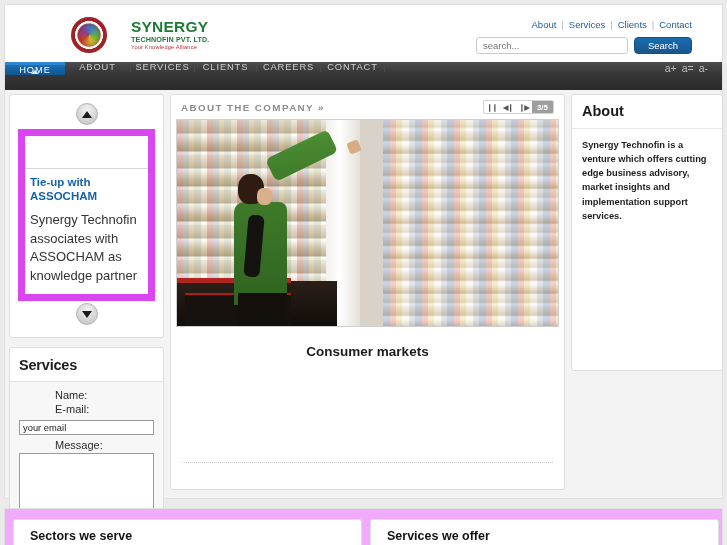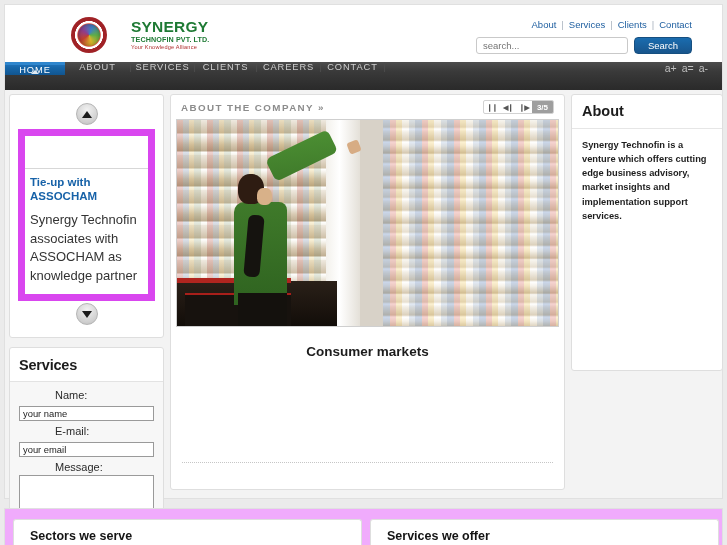--- a/index.html
+++ b/index.html
@@ -611,21 +611,20 @@
           <span class="tri-down"></span>
         </div>
       </div>
 
       <div class="panel queries-panel">
         <div class="panel-head">
           <h2>Services</h2>
         </div>
         <div class="form-body">
           <label class="flabel">Name:</label>
-          <input class="finput" type="text" value="your name" style="">
           <label class="flabel">E-mail:</label>
           <input class="finput" type="text" value="your email" style="">
           <label class="flabel">Message:</label>
           <textarea class="ftext" style=""></textarea>
           <div class="fbtns">
             <button class="fbtn">Your</button>
             <button class="fbtn">Reset</button>
           </div>
         </div>
       </div>

